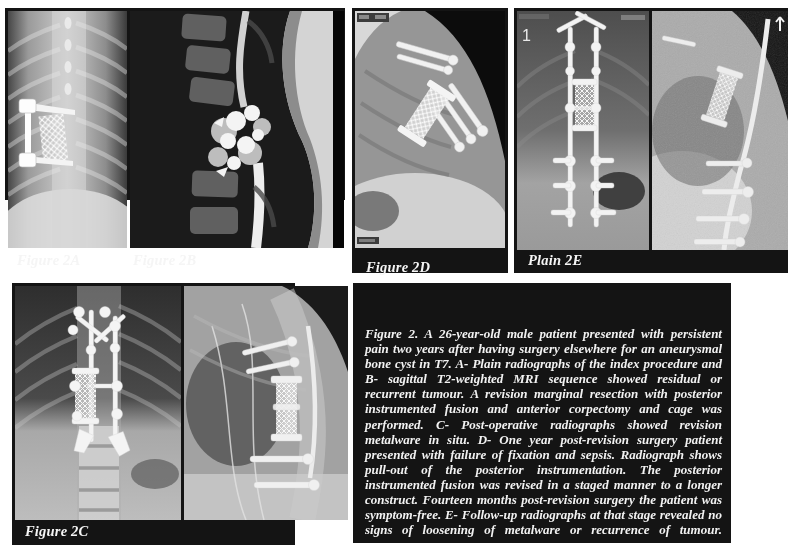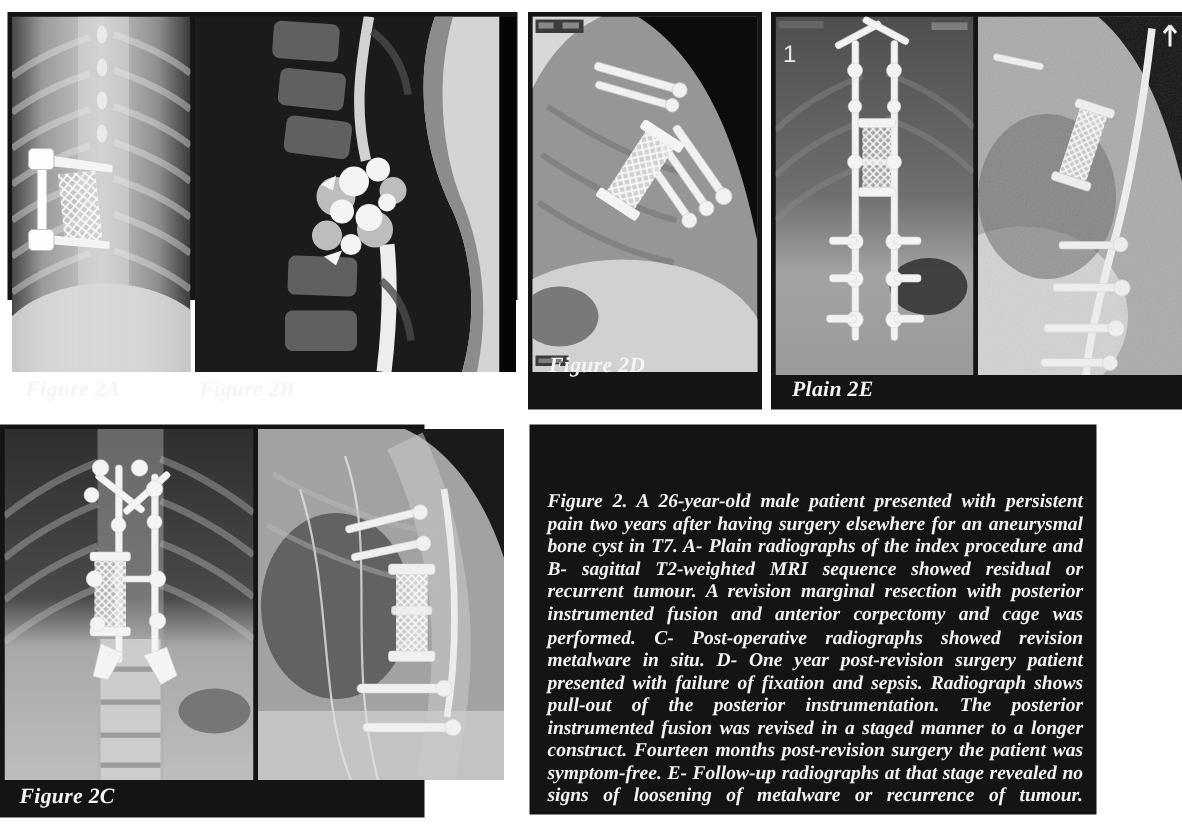--- a/index.html
+++ b/index.html
@@ -10,29 +10,29 @@
     font-family:"Liberation Serif", serif;position:relative;}
   .panel{position:absolute;background:var(--panel-bg);}
   .imgs{position:absolute;left:3px;top:3px;display:flex;gap:3px;}
   .imgs svg{display:block;}
   .figlabel{position:absolute;color:var(--label-text);font-weight:bold;font-style:italic;
     font-size:14.5px;letter-spacing:.2px;white-space:nowrap;}
   
   #panel-ab{left:5px;top:8px;width:340px;height:192px;}
   #panel-d {left:352px;top:8px;width:156px;height:265px;}
   #panel-e {left:514px;top:8px;width:274px;height:265px;}
-  #panel-c {left:0;top:283px;width:283px;height:262px;}
+  #panel-c {left:12px;top:283px;width:283px;height:262px;}
   #panel-caption{left:353px;top:283px;width:378px;height:260px;}
   #panel-caption .cap{
     position:absolute;left:12px;right:9px;top:43px;
     color:var(--caption-text);font-weight:bold;font-style:italic;
     font-size:13px;line-height:15.1px;text-align:justify;text-align-last:justify;
   }
   .lblA{left:12px;top:244px;} .lblB{left:128px;top:244px;}
-  .lblD{left:14px;top:228px;} .lblE{left:14px;top:244px;}
+  .lblD{left:14px;top:251px;} .lblE{left:14px;top:244px;}
   .lblC{left:13px;top:240px;}
 </style>
 </head>
 <body>
 
 <div class="panel" id="panel-ab">
   <div class="imgs">
 
     <svg width="119" height="237" viewBox="0 0 119 237">
       <defs>

